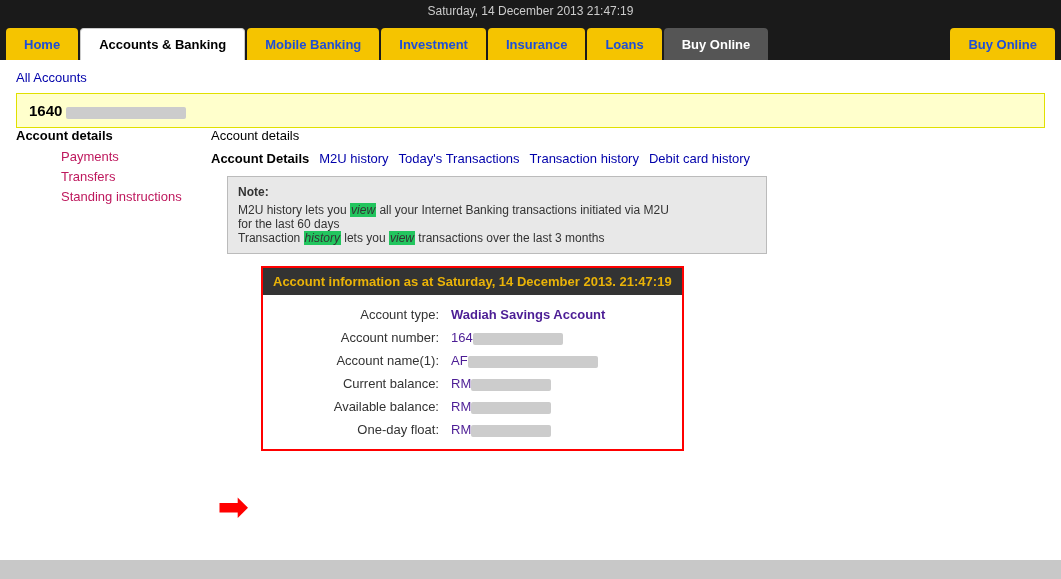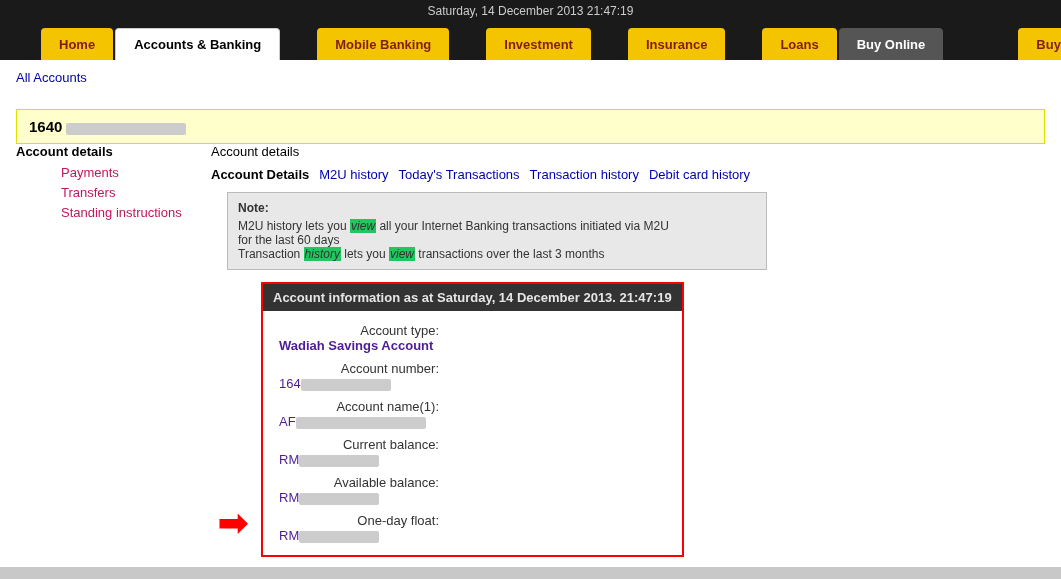--- a/index.html
+++ b/index.html
@@ -34,22 +34,21 @@
       border-radius: 4px 4px 0 0;
       cursor: pointer;
       font-size: 13px;
       font-weight: bold;
       white-space: nowrap;
       display: flex;
       align-items: center;
     }
     .nav-tab.yellow {
       background: #f5c400;
-      color: #7f1d1d;
-      margin-left: 35px;
+      color: #1d4ed8;
     }
     .nav-tab.active {
       background: #fff;
       color: #000;
       border-top: 1px solid #ccc;
       border-left: 1px solid #ccc;
       border-right: 1px solid #ccc;
     }
     .nav-tab.dark {
       background: #555;
@@ -68,21 +67,21 @@
       padding: 10px 16px;
       min-height: 500px;
     }
 
     .all-accounts-link {
       color: #00a;
       font-size: 13px;
       text-decoration: none;
       cursor: pointer;
       display: inline-block;
-      margin-bottom: 24px;
+      margin-bottom: 8px;
     }
 
     .account-header-box {
       background: #ffffcc;
       border: 1px solid #e0e000;
       padding: 8px 12px;
       margin-bottom: 0;
     }
     .account-number {
       font-weight: bold;
@@ -186,35 +185,34 @@
       font-style: italic;
     }
 
     
     .account-info-box {
       border: 2px solid red;
       max-width: 580px;
     }
     .account-info-header {
       background: #333;
-      color: #e5e5e5;
+      color: #eab308;
       padding: 6px 10px;
       font-size: 13px;
       font-weight: bold;
       text-align: right;
     }
     .account-info-body {
       background: #fff;
       padding: 8px 0;
     }
     .info-row {
       display: flex;
       padding: 4px 16px;
       font-size: 13px;
-      flex-direction: column;
     }
     .info-label {
       text-align: right;
       width: 160px;
       color: #333;
       margin-right: 12px;
       flex-shrink: 0;
     }
     .info-value {
       color: #4c1d95;

